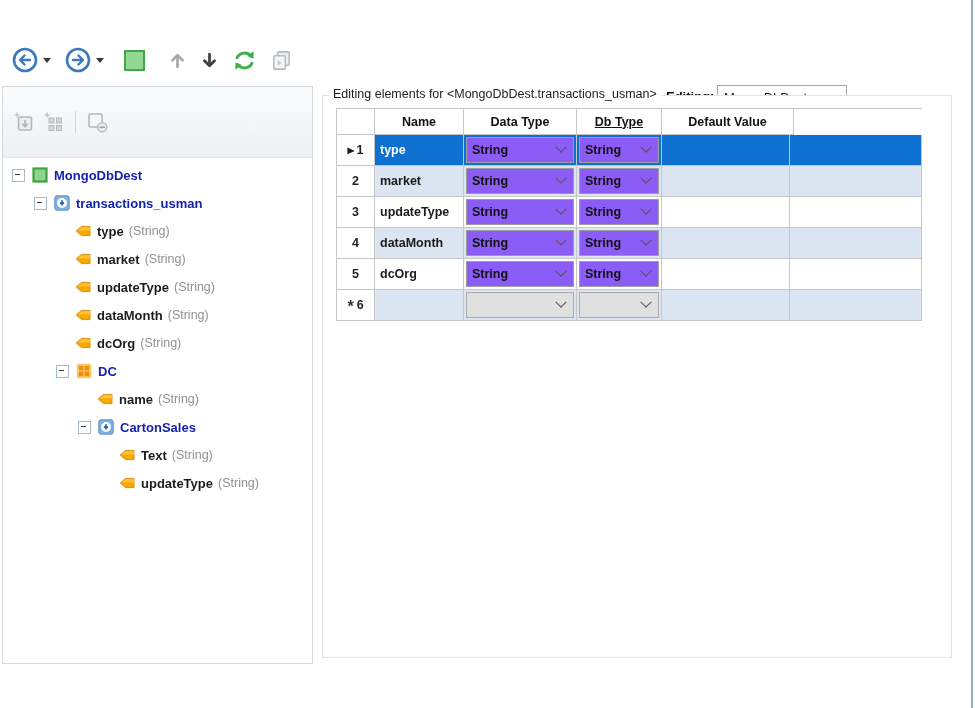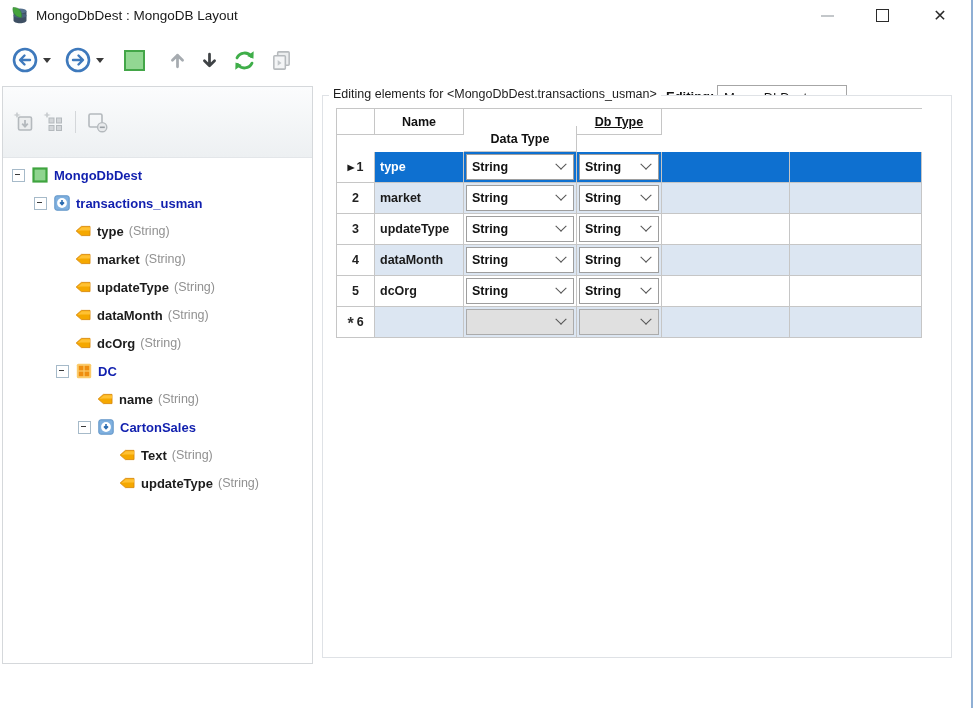--- a/index.html
+++ b/index.html
@@ -53,54 +53,36 @@
   .grow{display:flex;}
   .gcell{border-right:1px solid #c6c6c6;border-bottom:1px solid #c6c6c6;box-sizing:border-box;display:flex;align-items:center;font-size:12.5px;font-weight:600;background:#fff;}
   .ghead{height:26px;justify-content:center;color:#111;}
   .gbody{height:31px;}
   .rowhdr{justify-content:center;gap:2px;background:#fff;color:#222;}
   .cur-arrow{font-size:9px;color:#1a1a1a;transform:scaleY(0.9);}
   .new-star{font-size:16px;color:#333;line-height:0;position:relative;top:2px;margin-right:1px;}
   .namecell{padding-left:5px;}
   .sel{background:#0e70d0 !important;color:#fff !important;}
   .altrow{background:#dce6f2;}
-  .combo{flex:1;margin:2px;height:26px;background:#ffffff;border:1px solid #9e9e9e;display:flex;align-items:center;padding-left:5px;box-sizing:border-box;font-size:12.5px;font-weight:600;color:#111;}
+  .combo{flex:1;margin:2px;height:26px;background:#8b5cf6;border:1px solid #9e9e9e;display:flex;align-items:center;padding-left:5px;box-sizing:border-box;font-size:12.5px;font-weight:600;color:#111;}
   .combo.empty{background:#e0e0e0;border-color:#ababab;}
   .chev{margin-left:auto;margin-right:8px;width:7px;height:7px;border-right:1.7px solid #555;border-bottom:1.7px solid #555;transform:rotate(45deg) translate(-2px,-2px);flex:none;}
 
   
   .footer{position:absolute;left:0;top:666px;width:975px;height:42px;background:#f2f3f4;}
   .fbtn{position:absolute;top:11px;height:28px;background:#f8f9fa;border:1px solid #d2d6d9;font-size:13px;color:#1b1b1b;font-family:"Liberation Sans",sans-serif;}
   .fbtn.focused{border:1px solid #8f969c;outline:1px solid #c9cdd1;}
 
   .win-right-border{position:absolute;top:0;right:2px;width:2px;height:708px;background:#8fafd4;}
 </style>
 </head>
 <body>
 
 <div class="window">
 
-  <div class="titlebar">
-    <svg class="app-icon" viewBox="0 0 20 20">
-      <path d="M3.5 5 v9.5 c0 1.5 2.9 2.7 6.5 2.7 s6.5-1.2 6.5-2.7 V5" fill="#3d4f63"></path>
-      <ellipse cx="10" cy="5" rx="6.5" ry="2.5" fill="#55708c"></ellipse>
-      <ellipse cx="10" cy="9.7" rx="6.5" ry="2.3" fill="#49617c"></ellipse>
-      <path d="M3 1.5 C8.5 1 12.5 5 11.5 11.5 C6.5 11.5 2 7.5 3 1.5 Z" fill="#45a33c" stroke="#2e7d32" stroke-width="0.5"></path>
-    </svg>
-    <span class="title-text">MongoDbDest : MongoDB Layout</span>
-    <div class="capbtn min">
-        <div class="dash"></div>
-      </div>
-    <div class="capbtn max">
-        <div class="maxbox"></div>
-      </div>
-    <div class="capbtn close">
-        <span class="closex">✕</span>
-      </div>
-  </div>
 
   <div class="toolbar">
     <button class="tbtn">
       <svg width="26" height="26" viewBox="0 0 26 26">
         <circle cx="13" cy="13" r="11" fill="#fdfefe" stroke="#3e79bc" stroke-width="2.6"></circle>
         <path d="M18 13 H9 M12.5 8.5 L8 13 l4.5 4.5" stroke="#3e79bc" stroke-width="2.4" fill="none" stroke-linecap="round" stroke-linejoin="round"></path>
       </svg>
     </button>
     <button class="tbtn">
         <span class="caret"></span>
@@ -292,22 +274,23 @@
       </div>
   </div>
 
   <div class="groupbox">
     <span class="group-label">Editing elements for &lt;MongoDbDest.transactions_usman&gt;</span>
   </div>
   <div class="grid" id="grid">
       <div class="grow">
         <div class="gcell ghead" style="width: 38px;"></div>
         <div class="gcell ghead" style="width: 89px;">Name</div>
-        <div class="gcell ghead" style="width: 113px; margin-top: 17px;">Data Type</div>
+        <div class="gcell ghead" style="width: 113px;">Data Type</div>
         <div class="gcell ghead" style="width: 85px; text-decoration: underline;">Db Type</div>
+        <div class="gcell ghead" style="width: 132px;">Default Value</div>
       </div>
       <div class="grow">
         <div class="gcell gbody rowhdr" style="width: 38px;">
           <span class="cur-arrow">▶</span>
           <span>1</span>
         </div>
         <div class="gcell gbody namecell sel" style="width: 89px;">type</div>
         <div class="gcell gbody sel" style="width: 113px;">
           <div class="combo">
             <span>String</span>

